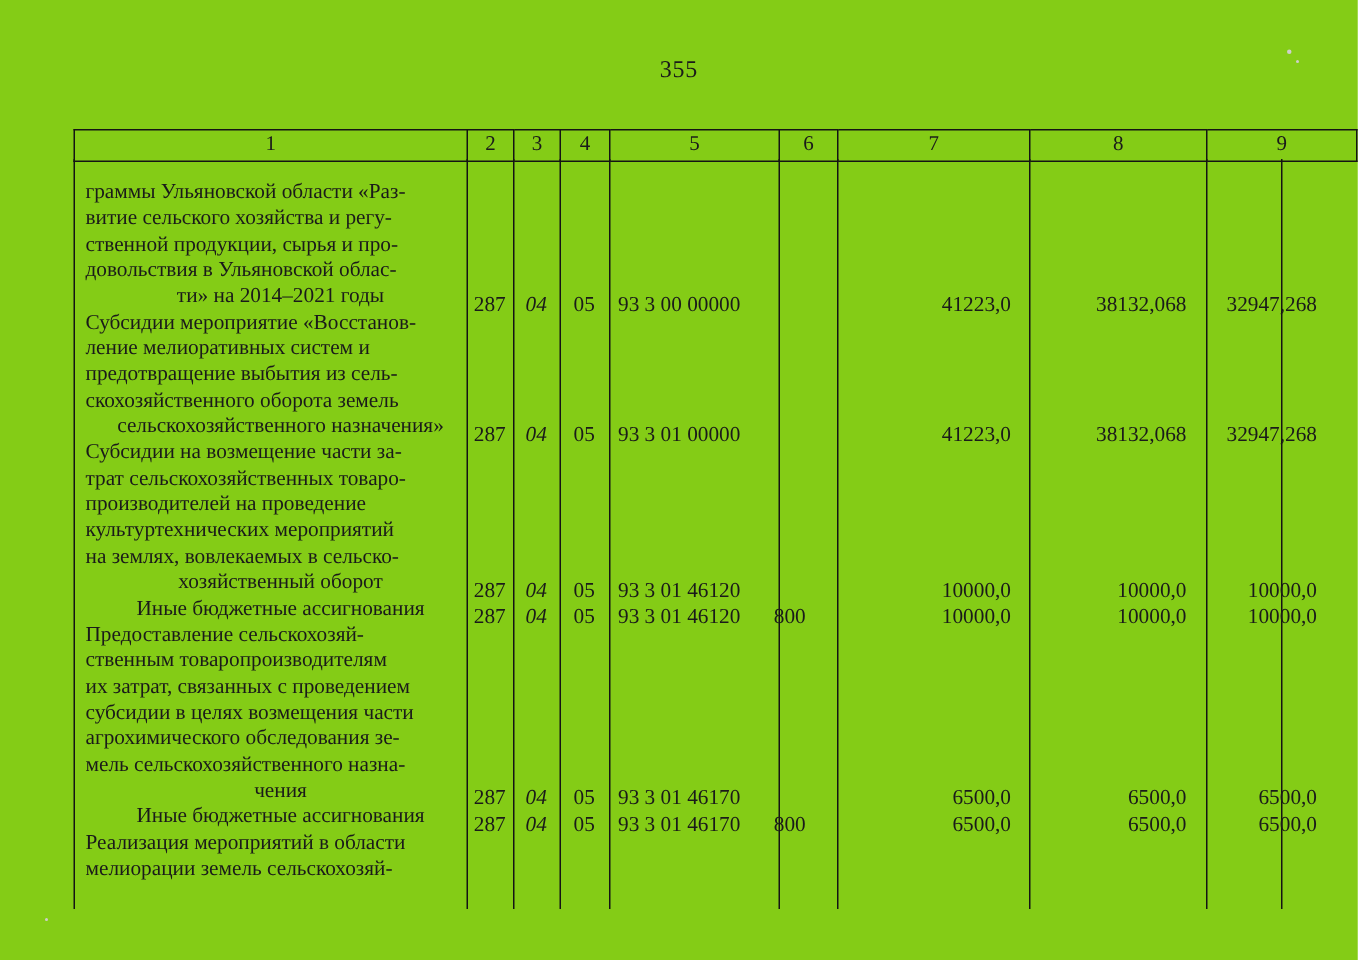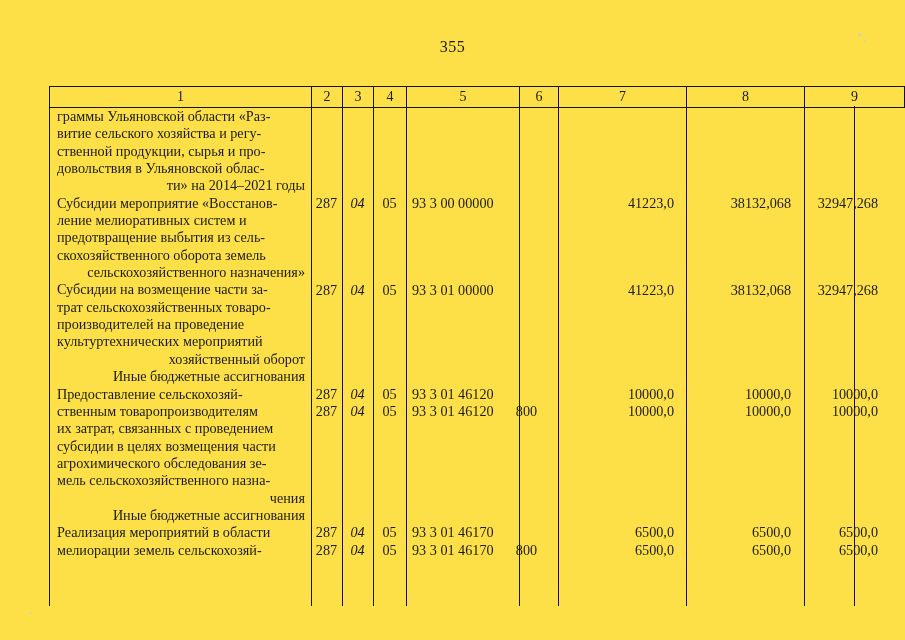--- a/index.html
+++ b/index.html
@@ -12,21 +12,21 @@
     background: #ffffff;
     font-family: "Liberation Serif", serif;
     color: #1a1a1a;
     position: relative;
     overflow: hidden;
   }
   .page {
     position: relative;
     width: 905px;
     height: 640px;
-    background: #fde047;
+    background: #84cc16;
   }
   .page-number {
     position: absolute;
     top: 38px;
     left: 0;
     width: 905px;
     text-align: center;
     font-size: 16px;
     letter-spacing: 0.5px;
   }
@@ -78,30 +78,30 @@
   .vline {
     position: absolute;
     top: 0;
     bottom: 0;
     width: 1px;
     background: #141414;
   }
   .textcol {
     position: absolute;
     left: 0;
-    top: 0;
+    top: 12px;
     width: 262px;
     padding: 2px 6px 0 8px;
     box-sizing: border-box;
     text-align: justify;
     line-height: 17.35px;
     font-size: 14.2px;
   }
   .textcol p { margin: 0; }
-  .textcol p.last-left { text-align: right; margin-left: 12px; }
+  .textcol p.last-left { text-align: center; margin-left: 12px; }
   .datarow {
     position: absolute;
     left: 262px;
     width: 544px;
     height: 17.35px;
     font-size: 14.2px;
     line-height: 17.35px;
   }
   .datarow .c {
     position: absolute;
@@ -175,20 +175,21 @@
       <p class="last-left">ти» на 2014–2021 годы</p>
       <p>Субсидии мероприятие «Восстанов-</p>
       <p>ление мелиоративных систем и</p>
       <p>предотвращение выбытия из сель-</p>
       <p>скохозяйственного оборота земель</p>
       <p class="last-left">сельскохозяйственного назначения»</p>
       <p>Субсидии на возмещение части за-</p>
       <p>трат сельскохозяйственных товаро-</p>
       <p>производителей на проведение</p>
       <p>культуртехнических мероприятий</p>
+      <p>на землях, вовлекаемых в сельско-</p>
       <p class="last-left">хозяйственный оборот</p>
       <p class="last-left">Иные бюджетные ассигнования</p>
       <p>Предоставление сельскохозяй-</p>
       <p>ственным товаропроизводителям</p>
       <p>их затрат, связанных с проведением</p>
       <p>субсидии в целях возмещения части</p>
       <p>агрохимического обследования зе-</p>
       <p>мель сельскохозяйственного назна-</p>
       <p class="last-left">чения</p>
       <p class="last-left">Иные бюджетные ассигнования</p>

